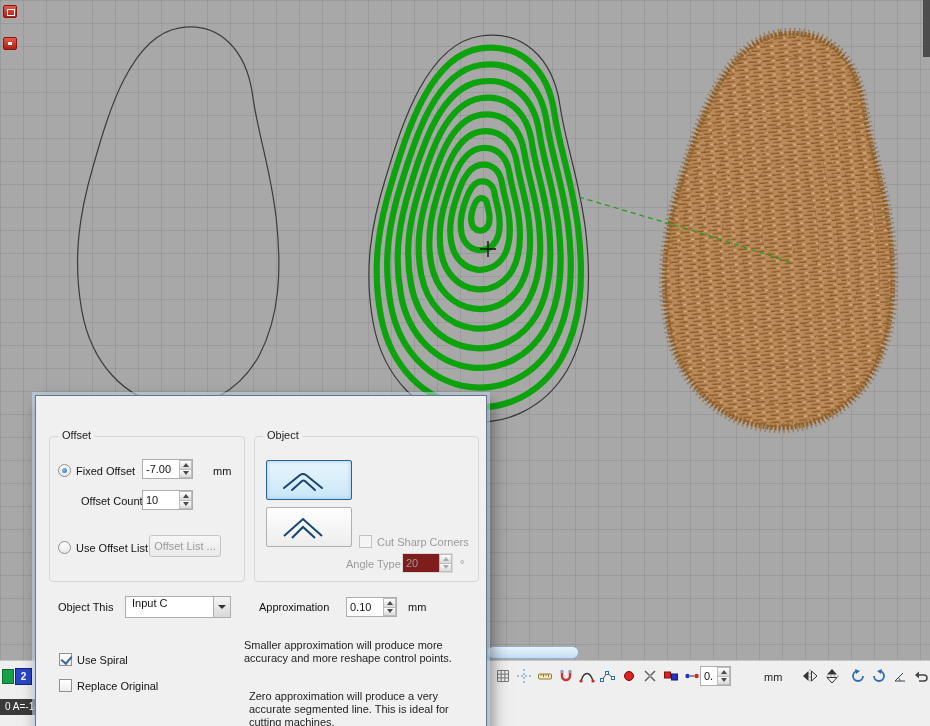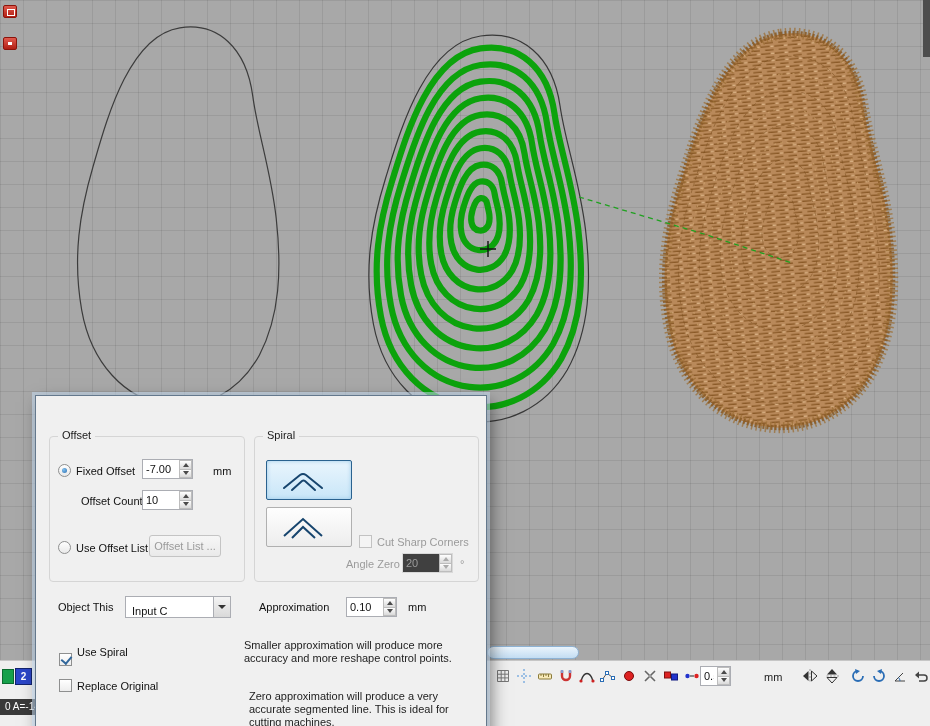--- a/index.html
+++ b/index.html
@@ -70,34 +70,34 @@
   .spin input{width:36px;border:0;outline:none;background:transparent;
     font:11px "Liberation Sans",sans-serif;padding:1px 3px;color:#111}
   .spin .sb{width:13px;display:flex;flex-direction:column}
   .spin .sb div{flex:1;position:relative;border:1px solid #bdbdbd;border-bottom-width:0;
     background:linear-gradient(#fefefe,#d9d9d9)}
   .spin .sb div:last-child{border-bottom-width:1px}
   .spin .up::after,.spin .dn::after{content:"";position:absolute;left:50%;top:50%;margin-left:-3px;
     border-left:3px solid transparent;border-right:3px solid transparent}
   .spin .up::after{margin-top:-2px;border-bottom:4px solid #4a4a4a}
   .spin .dn::after{margin-top:-2px;border-top:4px solid #4a4a4a}
-  .spin.dis{border-color:#d9d9d9;background:#404040}
+  .spin.dis{border-color:#d9d9d9;background:#7f1d1d}
   .spin.dis input{color:#9b9b9b}
   .spin.dis .up::after{border-bottom-color:#ababab}
   .spin.dis .dn::after{border-top-color:#ababab}
   .sp-fixed{left:106px;top:63px}
   .sp-count{left:106px;top:94px}
   .sp-angle{left:366px;top:157px}
   .sp-approx{left:310px;top:201px}
   .tspin{left:700px;top:5px}
   .tspin input{width:16px}
 
   
   .dd{position:absolute;left:89px;top:200px;width:106px;height:22px;border:1px solid #abadb3;
-    background:#fff;display:flex;align-items:flex-end}
+    background:#fff;display:flex;align-items:flex-start}
   .ddtxt{flex:1;padding:0 6px;font-size:11px}
   .ddarr{width:17px;height:100%;border-left:1px solid #abadb3;position:relative;
     background:linear-gradient(#f4f4f4,#d9d9d9)}
   .ddarr::after{content:"";position:absolute;left:50%;top:50%;margin:-2px 0 0 -4px;
     border-left:4px solid transparent;border-right:4px solid transparent;border-top:4px solid #333}
 
   
   .btn{position:absolute;height:22px;border:1px solid #c4c4c4;border-radius:3px;
     background:linear-gradient(#f6f6f6,#eaeaea);font-size:11px;text-align:center;line-height:20px}
   .btn.dis{color:#9b9b9b}
@@ -294,21 +294,21 @@
   <div class="chip-blue">2</div>
   <div class="status-chip">0 A=-14</div>
 </div>
 
 <div class="dialog">
 
   <div class="grp grp-offset">
     <span class="glabel">Offset</span>
   </div>
   <div class="grp grp-corners">
-    <span class="glabel">Spiral</span>
+    <span class="glabel">Object</span>
   </div>
 
   <span class="rb sel" style="left:22px;top:68px"></span>
   <span class="lbl" style="left:40px;top:69px">Fixed Offset</span>
   <div class="spin sp-fixed">
     <input value="-7.00" style="">
     <div class="sb">
       <div class="up"></div>
       <div class="dn"></div>
     </div>
@@ -339,21 +339,21 @@
   <div class="cornbtn cb2">
     <svg width="66" height="28" viewBox="0 0 66 28">
       <g fill="none" stroke="#17456e" stroke-width="2" stroke-linejoin="miter">
         <path d="M8 23 L27 6 L46 23"></path>
         <path d="M16 25 L27 14 L39 25"></path>
       </g>
     </svg>
   </div>
   <span class="cb dis" style="left:323px;top:139px"></span>
   <span class="lbl dis" style="left:341px;top:140px">Cut Sharp Corners</span>
-  <span class="lbl dis" style="left:310px;top:162px">Angle Zero</span>
+  <span class="lbl dis" style="left:310px;top:162px">Angle Type</span>
   <div class="spin dis sp-angle">
     <input disabled="" value="20" style="">
     <div class="sb">
       <div class="up"></div>
       <div class="dn"></div>
     </div>
   </div>
   <span class="lbl dis" style="left:424px;top:162px">°</span>
 
   <span class="lbl" style="left:22px;top:205px">Object This</span>
@@ -365,19 +365,19 @@
   <div class="spin sp-approx">
     <input value="0.10" style="">
     <div class="sb">
       <div class="up"></div>
       <div class="dn"></div>
     </div>
   </div>
   <span class="lbl" style="left:372px;top:205px">mm</span>
 
   <span class="cb checked" style="left:23px;top:257px"></span>
-  <span class="lbl" style="left:41px;top:250px">Use Spiral</span>
+  <span class="lbl" style="left:41px;top:258px">Use Spiral</span>
   <span class="cb" style="left:23px;top:283px"></span>
   <span class="lbl" style="left:41px;top:284px">Replace Original</span>
 
   <p class="note" style="left:208px;top:243px">Smaller approximation will produce more accuracy and more reshape control points.</p>
   <p class="note" style="left:213px;top:294px">Zero approximation will produce a very accurate segmented line. This is ideal for cutting machines.</p>
 </div>
 
 </body></html>

